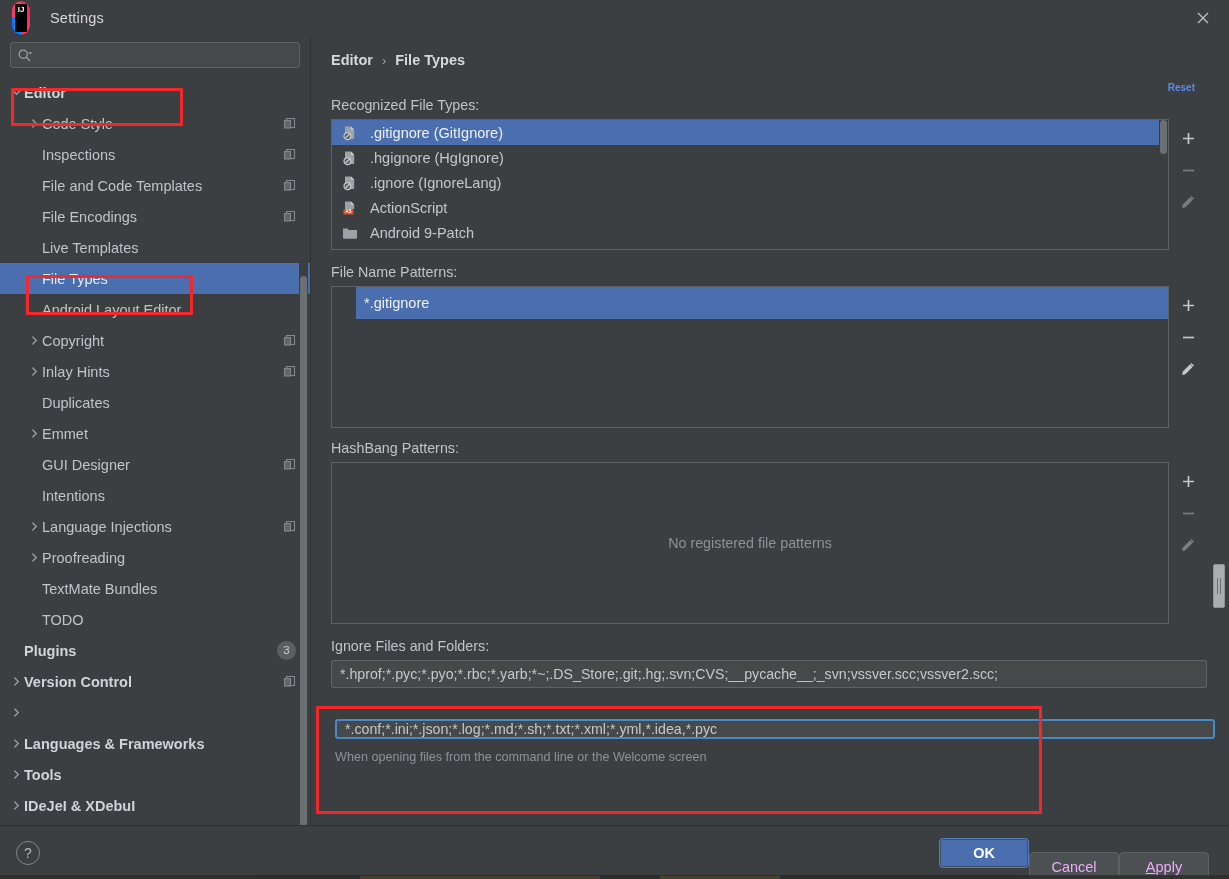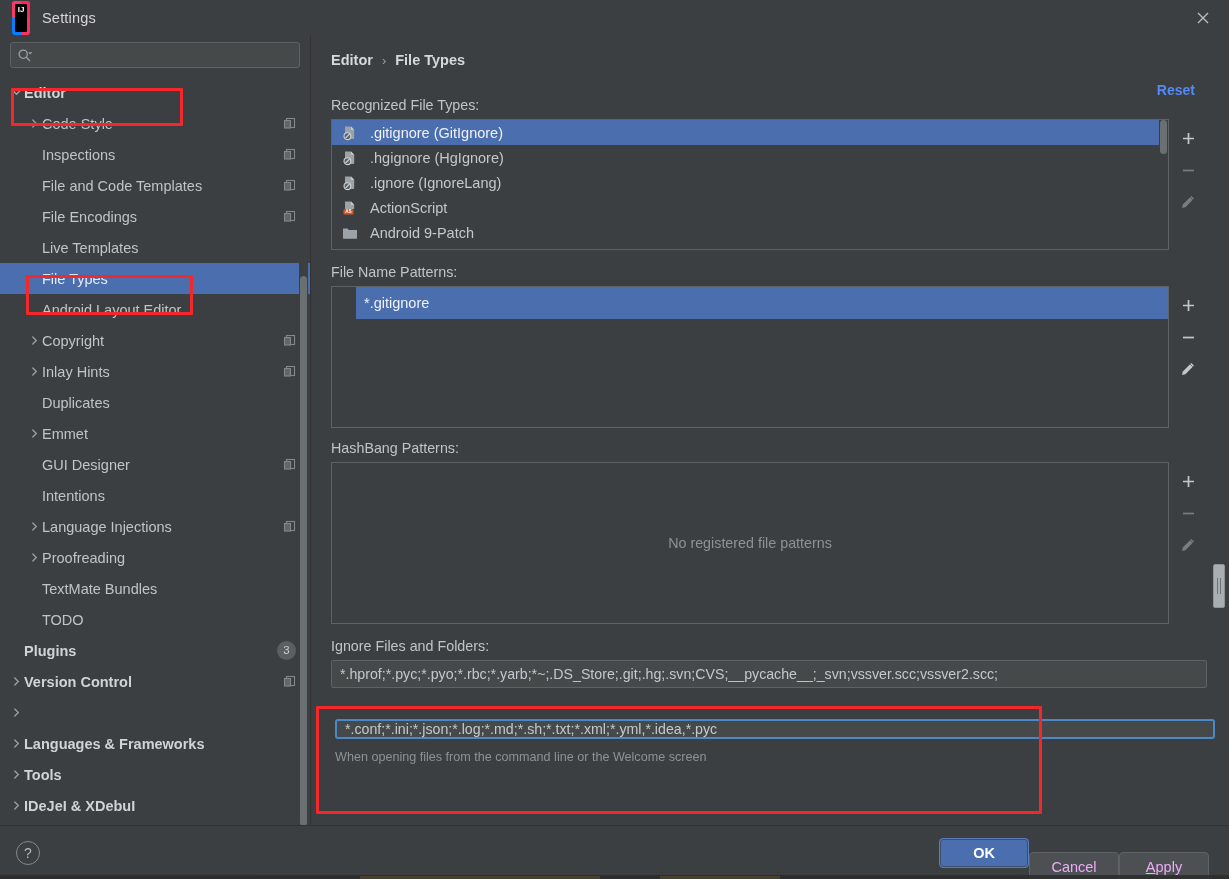--- a/index.html
+++ b/index.html
@@ -22,23 +22,23 @@
   
   .titlebar {
     height: 36px; flex: 0 0 36px;
     display: flex; align-items: center;
     padding: 0 8px 0 12px;
     background: #3c3f41;
     position: relative;
   }
   .app-logo {
     width: 18px; height: 34px;
-    margin-right: 12px;
-    position: relative;
-    border-radius: 2px;
+    margin-right: 20px;
+    position: relative;
+    border-radius: 9px;
     overflow: hidden;
     background: #000;
     flex: 0 0 18px;
   }
   .app-logo .q1 { position:absolute; left:0; top:0; width:50%; height:50%; background:#f9396a; }
   .app-logo .q2 { position:absolute; right:0; top:0; width:50%; height:50%; background:#fe2857; }
   .app-logo .q3 { position:absolute; left:0; bottom:0; width:50%; height:50%; background:#087cfa; }
   .app-logo .q4 { position:absolute; right:0; bottom:0; width:50%; height:50%; background:#fe315d; }
   .app-logo .inner {
     position:absolute; left:3px; top:3px; right:3px; bottom:3px;
@@ -149,21 +149,21 @@
   }
   .breadcrumb {
     display: flex; align-items: center;
     gap: 9px;
     font-size: 14.5px; font-weight: bold; color: #d6d9dc;
     padding-top: 16px;
   }
   .breadcrumb .sep { font-weight: normal; color: #9aa0a6; font-size: 13px; }
   .reset-link {
     position: absolute; right: 34px; top: 46px;
-    color: #548af7; font-size: 14px; font-weight: bold;
+    color: #548af7; font-size: 10px; font-weight: bold;
     cursor: pointer;
   }
   .section-label {
     font-size: 14.3px; color: #bfc4c8;
     margin: 0 0 6px 0;
   }
   .sec { padding-right: 22px; }
   .sec-recognized { margin-top: 29px; }
 
   .list-row-wrap { display: flex; }

